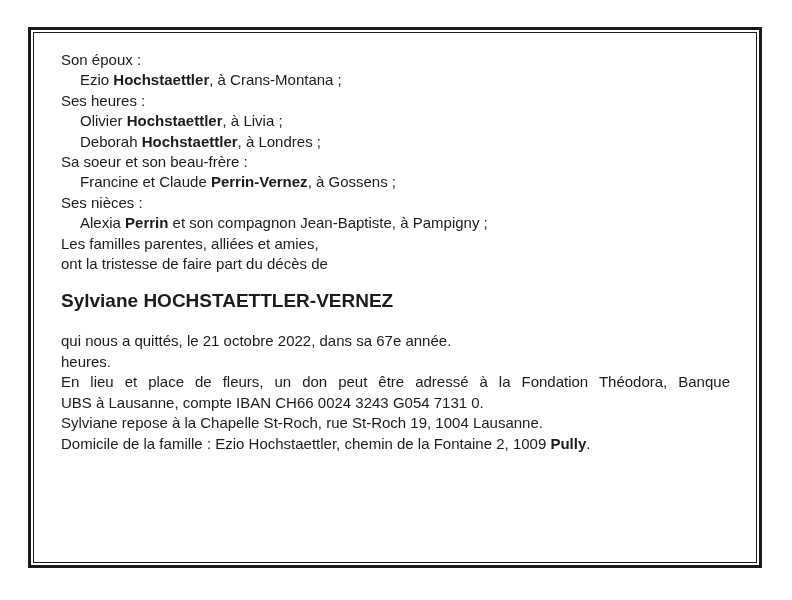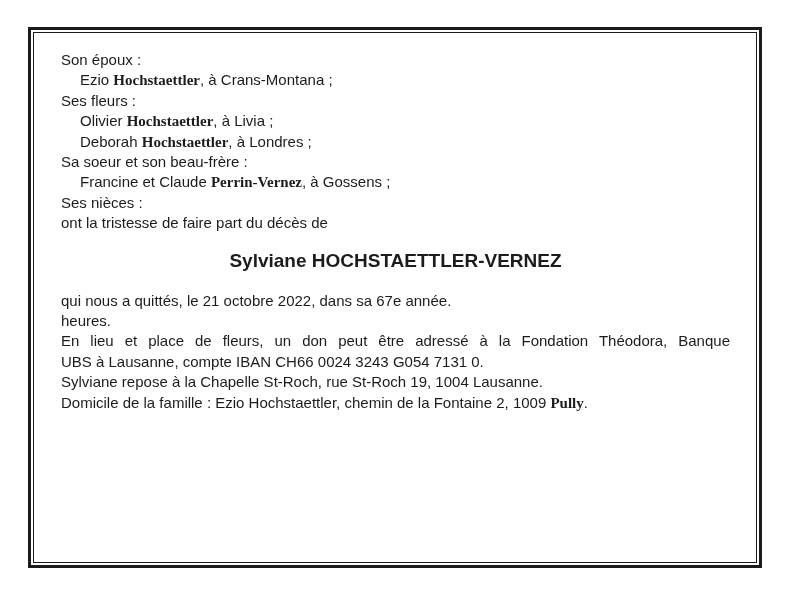--- a/index.html
+++ b/index.html
@@ -40,50 +40,52 @@
     font-size: 15px;
     line-height: 20.4px;
     color: #1c1c1c;
     white-space: normal;
   }
   .line.indent { padding-left: 19px; }
   .line.stretch {
     text-align: justify;
     text-align-last: justify;
   }
-  .b { font-weight: bold; font-family: Liberation Serif, serif; }
+  .b { font-weight: bold; }
   .title {
     font-size: 19px;
     line-height: 26px;
     font-weight: bold;
-    text-align: center;
+    text-align: left;
     color: #1c1c1c;
     margin: 14px 0 17px 0;
   }
   .closing {
     text-align: center;
     margin-top: 18px;
   }
 </style>
 </head>
 <body>
 
 <div class="page">
   <div class="frame-outer">
     <div class="frame-inner">
 
       <div>
           <div class="line"><span>Son époux :</span></div>
           <div class="line indent"><span>Ezio </span><span class="b">Hochstaettler</span><span>, à Crans-Montana ;</span></div>
-          <div class="line"><span>Ses fleurs :</span></div>
+          <div class="line"><span>Ses heures :</span></div>
           <div class="line indent"><span>Olivier </span><span class="b">Hochstaettler</span><span>, à Livia ;</span></div>
           <div class="line indent"><span>Deborah </span><span class="b">Hochstaettler</span><span>, à Londres ;</span></div>
           <div class="line"><span>Sa soeur et son beau-frère :</span></div>
           <div class="line indent"><span>Francine et Claude </span><span class="b">Perrin-Vernez</span><span>, à Gossens ;</span></div>
           <div class="line"><span>Ses nièces :</span></div>
+          <div class="line indent"><span>Alexia </span><span class="b">Perrin</span><span> et son compagnon Jean-Baptiste, à Pampigny ;</span></div>
+          <div class="line"><span>Les familles parentes, alliées et amies,</span></div>
           <div class="line"><span>ont la tristesse de faire part du décès de</span></div>
         </div>
 
       <div class="title">Sylviane HOCHSTAETTLER-VERNEZ</div>
 
       <div>
           <div class="line"><span>qui nous a quittés, le 21 octobre 2022, dans sa 67e année.</span></div>
           <div class="line"><span>heures.</span></div>
           <div class="line stretch"><span>En lieu et place de fleurs, un don peut être adressé à la Fondation Théodora, Banque</span></div>
           <div class="line"><span>UBS à Lausanne, compte IBAN CH66 0024 3243 G054 7131 0.</span></div>

